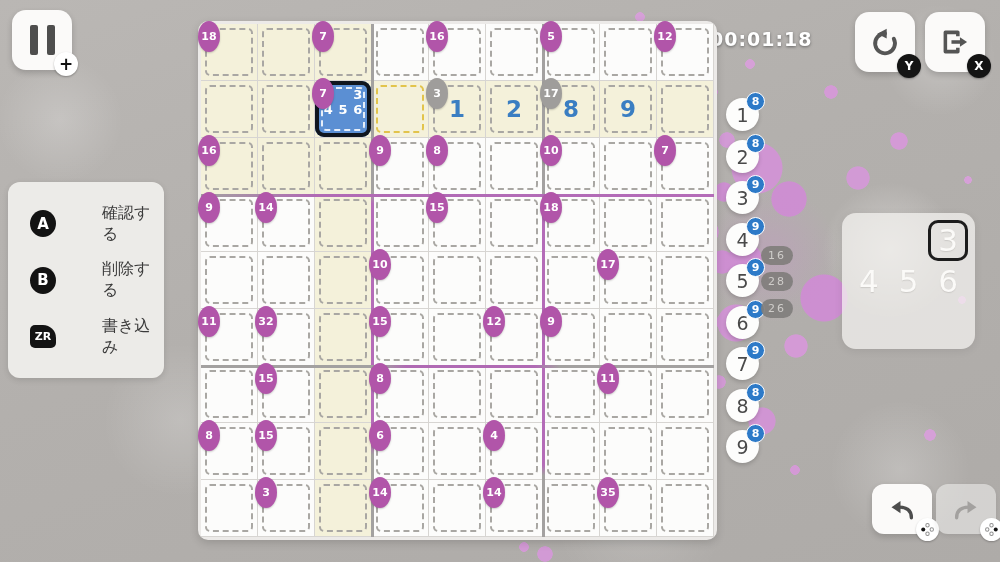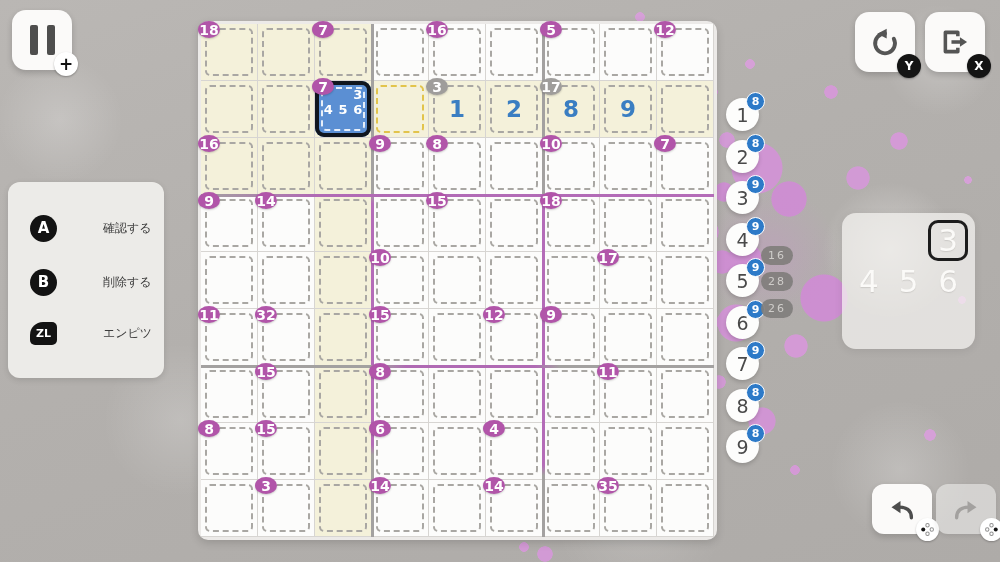--- a/index.html
+++ b/index.html
@@ -73,37 +73,37 @@
   
   .legend { position:absolute; left:8px; top:182px; width:156px; height:196px;
             background:rgba(238,237,234,.96); border-radius:12px; box-shadow:0 2px 6px rgba(0,0,0,.12);
             display:flex; flex-direction:column; justify-content:space-evenly; padding:6px 0 6px 22px; }
   .legend-row { display:flex; align-items:center; gap:16px; }
   .btn-glyph { width:27px; height:27px; background:#131313; color:#fff; display:flex; align-items:center;
                justify-content:center; font-weight:bold; }
   .btn-glyph.round { border-radius:50%; font-size:15px; }
   .btn-glyph.zl { border-radius:13px 5px 5px 5px; font-size:11px; height:23px; }
   .btn-glyph.zr { border-radius:5px 13px 5px 5px; font-size:11px; height:23px; }
-  .legend-label { font-size:12px; color:#3b3b3b;margin-left:30px; }
+  .legend-label { font-size:16px; color:#3b3b3b;margin-left:30px; }
 
   
   .board { position:absolute; left:198px; top:21px; width:519px; height:519px;
            background:#fcfcfb; border:3px solid #eceae8; border-radius:10px;
            box-shadow:0 3px 8px rgba(0,0,0,.15); }
   .board-inner { position:absolute; inset:0; }
   .cell { position:absolute; width:57px; height:57px; background:#fcfcfb;
           border-right:1px solid #d7d5d2; border-bottom:1px solid #d7d5d2; }
   .cell.hl { background:#f4f1da; }
   .cage-dash { position:absolute; inset:4px; border:2px dashed #a9a7a3; border-radius:5px; pointer-events:none; }
   .cage-dash.gold { border-color:#e2c44c; }
   .cell-value { position:absolute; inset:0; display:flex; align-items:center; justify-content:center;
                 font-size:23px; font-weight:bold; color:#3a7ec2; }
   .boxline { position:absolute; pointer-events:none; }
-  .cage-circle { position:absolute; width:22px; height:17px; border-radius:50%; background:#b155a9;
-                 color:#fff; font-size:14px; font-weight:bold; display:flex; align-items:center;
+  .cage-circle { position:absolute; width:22px; height:31px; border-radius:50%; background:#b155a9;
+                 color:#fff; font-size:11px; font-weight:bold; display:flex; align-items:center;
                  justify-content:center; z-index:6; box-shadow:0 1px 2px rgba(0,0,0,.2); }
   .cage-circle.done { background:#9f9d9b; }
   .sel-overlay { position:absolute; inset:0; background:#5b8fd3; border-radius:9px;
                  box-shadow:inset 0 0 0 4px #10161f; z-index:3; }
   .sel-dash { position:absolute; inset:6px; border:2px dashed rgba(255,255,255,.85); border-radius:5px; }
   .pencil-grid { position:absolute; inset:6px; display:grid; grid-template-columns:repeat(3,1fr);
                  grid-template-rows:repeat(3,1fr); z-index:4; }
   .pencil-grid span { display:flex; align-items:center; justify-content:center;
                       color:#fff; font-size:13px; font-weight:bold; }
 
@@ -146,20 +146,21 @@
   <div class="splatter"></div>
 
   <div class="sq-btn pause-btn">
     <div class="pause-bars">
         <div></div>
         <div></div>
       </div>
     <div class="corner-badge light">+</div>
   </div>
 
+  <div class="timer">00:01:18</div>
 
   <div class="sq-btn restart-btn">
     <svg width="34" height="34" viewBox="0 0 24 24">
       <path d="M12 6 A 7 7 0 1 0 18.2 9.7" fill="none" stroke="#555" stroke-width="2.7" stroke-linecap="round"></path>
       <polygon points="13.2,2.6 6.6,6.1 13.2,9.6" fill="#555"></polygon>
     </svg>
     <div class="corner-badge">Y</div>
   </div>
 
   <div class="sq-btn exit-btn">
@@ -174,22 +175,22 @@
   <div class="legend">
     <div class="legend-row">
       <div class="btn-glyph round">A</div>
       <div class="legend-label">確認する</div>
     </div>
     <div class="legend-row">
       <div class="btn-glyph round">B</div>
       <div class="legend-label">削除する</div>
     </div>
     <div class="legend-row">
-      <div class="btn-glyph zl">ZL</div>
-      <div class="legend-label">エンピツ</div>
+      <div class="btn-glyph zr">ZR</div>
+      <div class="legend-label">書き込み</div>
     </div>
   </div>
 
   <div class="board">
     <div class="board-inner">
         <div class="cell hl" style="left: 0px; top: 0px;">
           <div class="cage-dash"></div>
         </div>
         <div class="cell hl" style="left: 57px; top: 0px;">
           <div class="cage-dash"></div>

